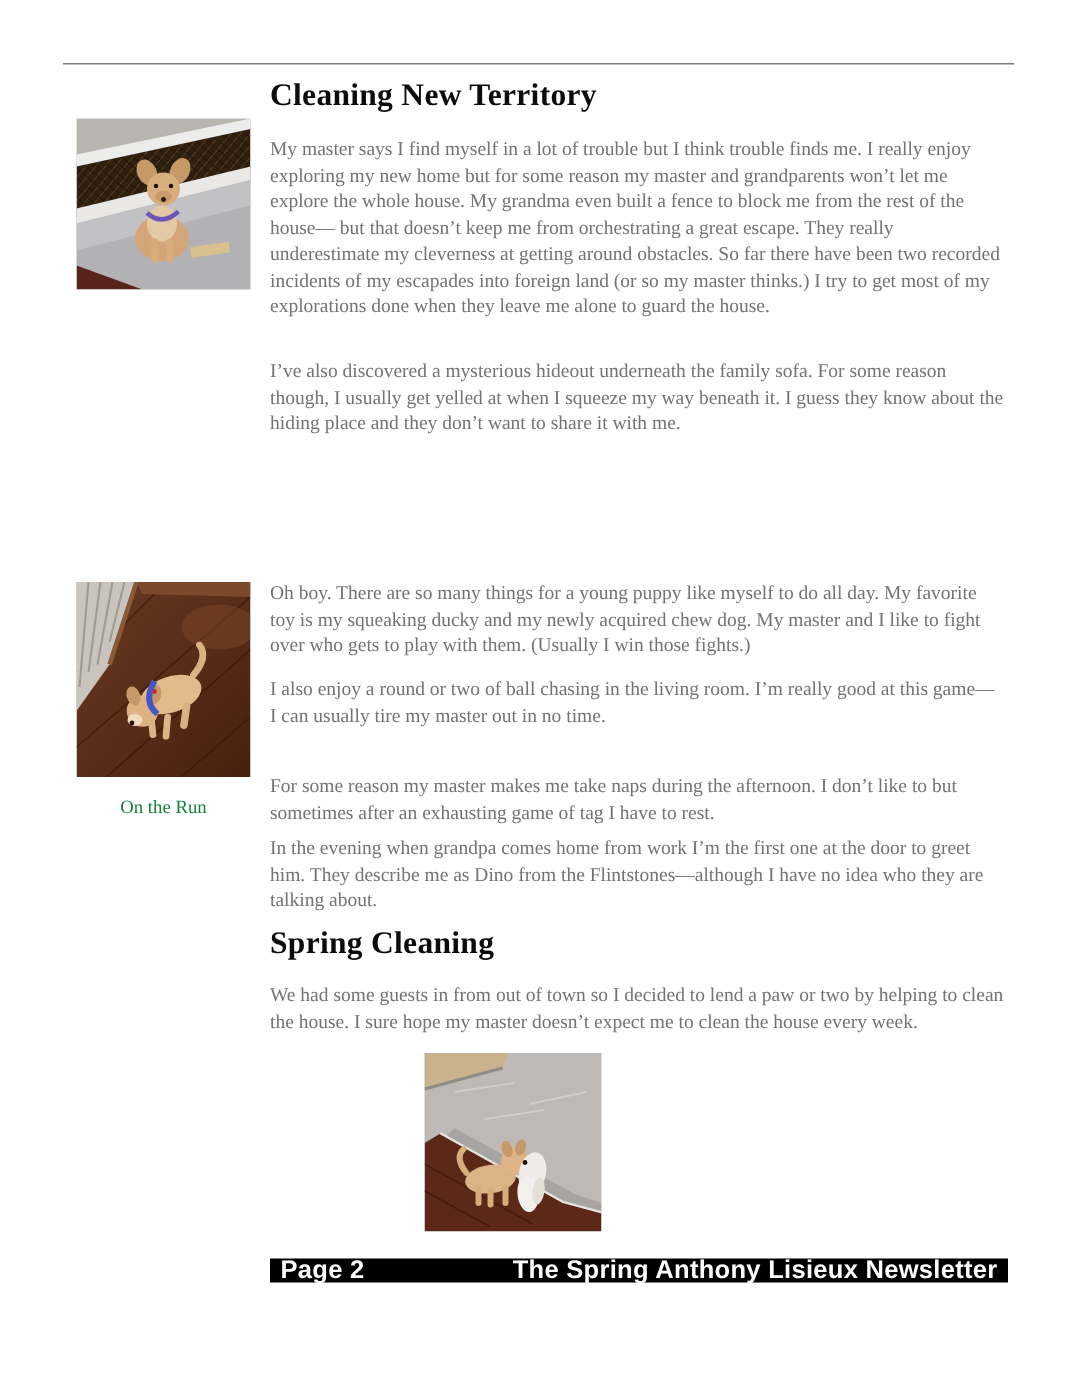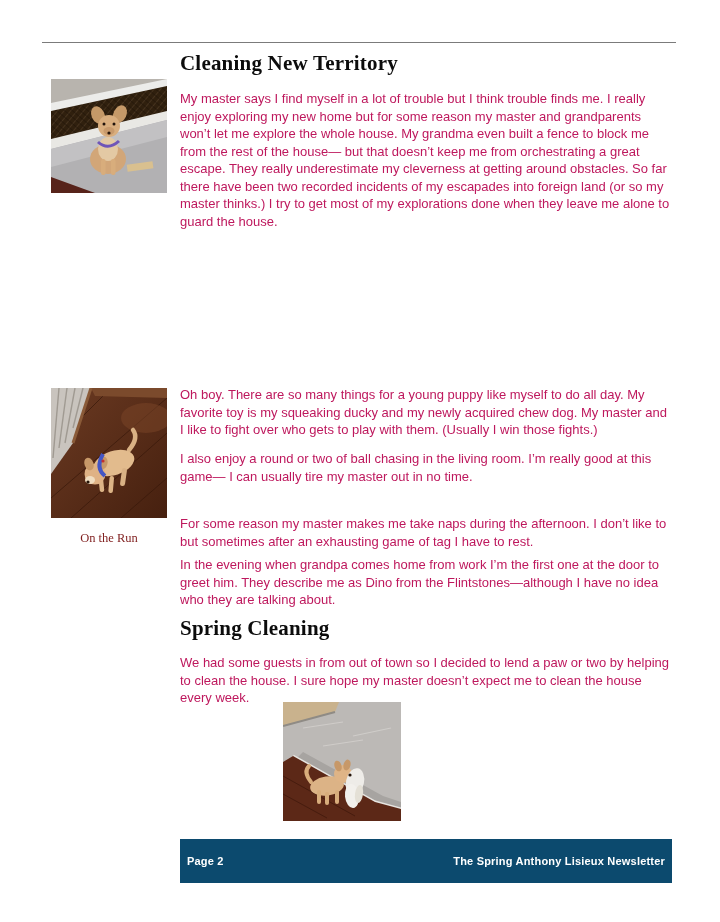--- a/index.html
+++ b/index.html
@@ -15,48 +15,48 @@
   .heading {
     position:absolute; left:180px; font-family:"Liberation Serif", serif;
     font-weight:bold; font-size:21px; color:#0c0c0c; letter-spacing:.2px;
     white-space:nowrap;
   }
   .h1 { top:51px; }
   .h2 { top:350px; }
   .h3 { top:616px; }
   .body-par {
     position:absolute; left:180px; width:490px;
-    font-size:13px; line-height:17.5px; color:#be185d;
-    font-family:Liberation Sans, sans-serif;
+    font-size:13px; line-height:17.5px; color:#737373;
+    font-family:Liberation Serif, serif;
   }
   .p1 { top:90px; }
   .p2 { top:238px; }
   .p3 { top:386px; }
   .p4 { top:450px; }
   .p5 { top:515px; }
   .p6 { top:556px; }
   .p7 { top:654px; }
   .photo { position:absolute; overflow:hidden; background:#ccc; }
   .photo svg { display:block; }
   .photo1 { left:51px; top:79px;  width:116px; height:114px; }
   .photo2 { left:51px; top:388px; width:116px; height:130px; }
   .photo3 { left:283px; top:702px; width:118px; height:119px; }
   .caption1 {
     position:absolute; left:52px; top:201px; width:120px;
     font-family:"Liberation Sans", sans-serif; font-size:11px;
     line-height:13px; color:#141414;
   }
   .caption2 {
     position:absolute; left:51px; top:531px; width:116px; text-align:center;
-    font-family:"Liberation Serif", serif; font-size:12.5px; color:#7f1d1d;
+    font-family:"Liberation Serif", serif; font-size:12.5px; color:#15803d;
   }
   .footer {
-    position:absolute; left:180px; top:839px; width:492px; height:44px;
-    background:#0c4a6e; color:#ffffff;
-    font-family:"Liberation Sans", sans-serif; font-size:11px; font-weight:bold;
+    position:absolute; left:180px; top:839px; width:492px; height:16px;
+    background:#000000; color:#ffffff;
+    font-family:"Liberation Sans", sans-serif; font-size:17px; font-weight:bold;
     display:flex; align-items:center; justify-content:space-between;
     padding:0 7px; letter-spacing:.2px;
   }
 </style>
 </head>
 <body>
 
 <div class="page">
 
   <div class="top-rule"></div>
@@ -129,20 +129,21 @@
       <ellipse cx="39" cy="92" rx="5" ry="4" fill="#f0ddc0"></ellipse>
       <circle cx="37" cy="94" r="1.6" fill="#241308"></circle>
       <path d="M52,66 Q44,80 54,88" stroke="#4456c4" stroke-width="4" fill="none"></path>
       <circle cx="52" cy="73" r="1.6" fill="#c03030"></circle>
     </svg>
   </figure>
   <div class="caption2">On the Run</div>
 
   <h1 class="heading h1">Cleaning New Territory</h1>
   <p class="body-par p1">My master says I find myself in a lot of trouble but I think trouble finds me.  I really enjoy exploring my new home but for some reason my master and grandparents won’t let me explore the whole house.  My grandma even built a fence to block me from the rest of the house— but that doesn’t keep me from orchestrating a great escape.  They really underestimate my cleverness at getting around obstacles.  So far there have been two recorded incidents of my escapades into foreign land (or so my master thinks.)  I try to get most of my explorations done when they leave me alone to guard the house.</p>
+  <p class="body-par p2">I’ve also discovered a mysterious hideout underneath the family sofa.  For some reason though, I usually get yelled at when I squeeze my way beneath it.  I guess they know about the hiding place and they don’t want to share it with me.</p>
 
   <p class="body-par p3">Oh boy.  There are so many things for a young puppy like myself to do all day.  My favorite toy is my squeaking ducky and my newly acquired chew dog.  My master and I like to fight over who gets to play with them.  (Usually I win those fights.)</p>
   <p class="body-par p4">I also enjoy a round or two of ball chasing in the living room.  I’m really good at this game— I can usually tire my master out in no time.</p>
   <p class="body-par p5">For some reason my master makes me take naps during the afternoon.  I don’t like to but sometimes after an exhausting game of tag I have to rest.</p>
   <p class="body-par p6">In the evening when grandpa comes home from work I’m the first one at the door to greet him.  They describe me as Dino from the Flintstones—although I have no idea who they are talking about.</p>
 
   <h1 class="heading h3">Spring Cleaning</h1>
   <p class="body-par p7">We had some guests in from out of town so I decided to lend a paw or two by helping to clean the house.  I sure hope my master doesn’t expect me to clean the house every week.</p>
 
   <figure class="photo photo3">

